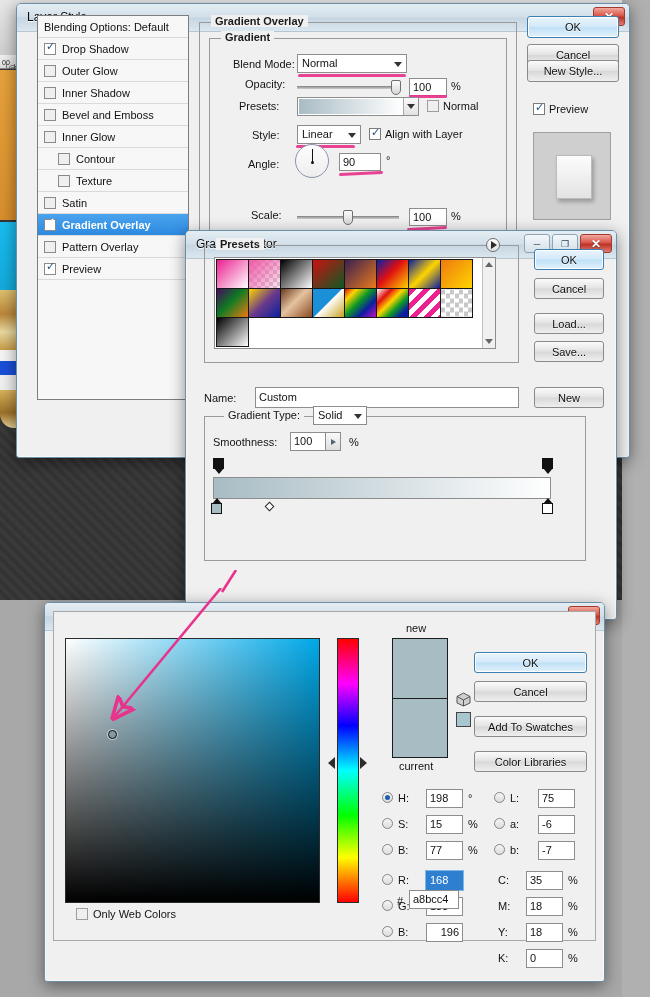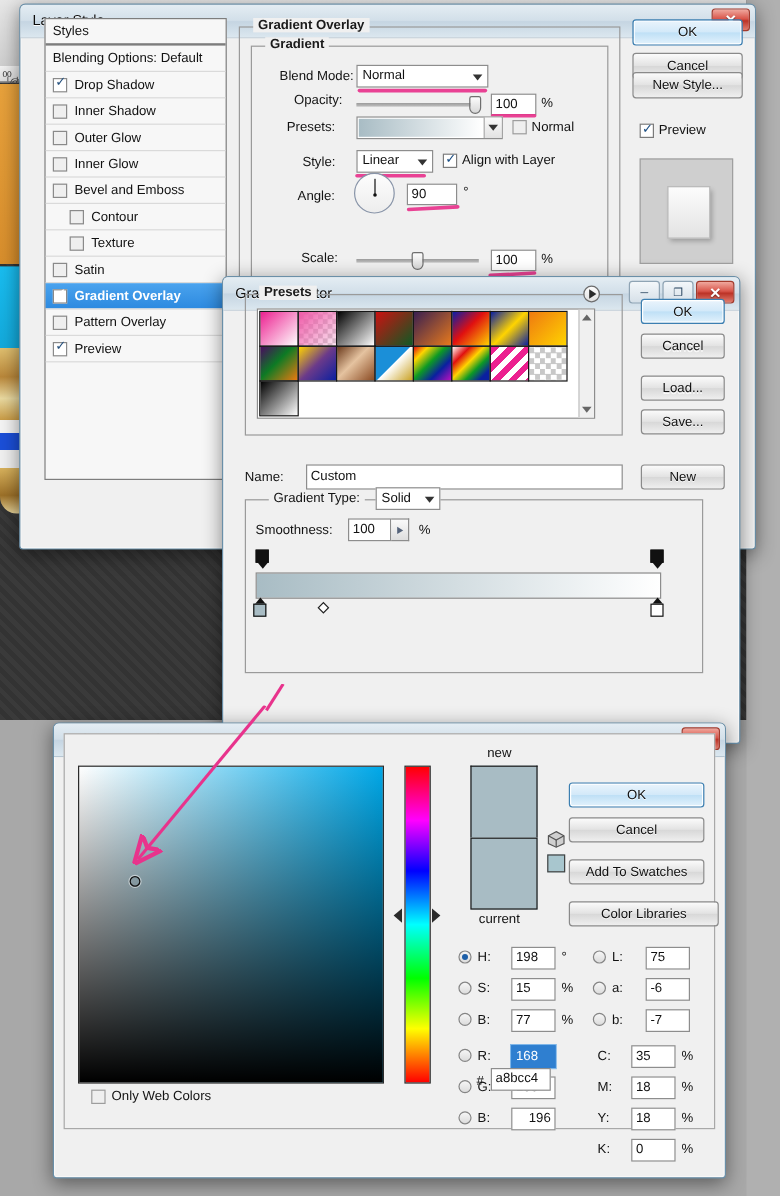--- a/index.html
+++ b/index.html
@@ -386,46 +386,43 @@
 <div class="win" id="layerStyle">
   <div class="win-titlebar">
     <div class="win-title">Layer Style</div>
     <div class="winbtns">
       <div class="wbtn close">✕</div>
     </div>
   </div>
   <div class="wbody">
 
     <div id="lsStylesList">
-      <div class="lsrow header">
-        <span>Styles</span>
-      </div>
       <div id="lsItems">
           <div class="lsrow">
             <span>Blending Options: Default</span>
           </div>
           <div class="lsrow">
             <span class="cb on"></span>
             <span>Drop Shadow</span>
           </div>
           <div class="lsrow">
             <span class="cb empty"></span>
+            <span>Outer Glow</span>
+          </div>
+          <div class="lsrow">
+            <span class="cb empty"></span>
             <span>Inner Shadow</span>
           </div>
           <div class="lsrow">
             <span class="cb empty"></span>
-            <span>Outer Glow</span>
+            <span>Bevel and Emboss</span>
           </div>
           <div class="lsrow">
             <span class="cb empty"></span>
             <span>Inner Glow</span>
-          </div>
-          <div class="lsrow">
-            <span class="cb empty"></span>
-            <span>Bevel and Emboss</span>
           </div>
           <div class="lsrow indent">
             <span class="cb empty"></span>
             <span>Contour</span>
           </div>
           <div class="lsrow indent">
             <span class="cb empty"></span>
             <span>Texture</span>
           </div>
           <div class="lsrow">
@@ -625,21 +622,21 @@
         <polygon points="7.5,1 14,4.5 14,11 7.5,14 1,11 1,4.5" fill="#cfcfcf" stroke="#555" stroke-width="1"></polygon>
         <polyline points="1,4.5 7.5,8 14,4.5" fill="none" stroke="#555" stroke-width="1"></polyline>
         <line x1="7.5" y1="8" x2="7.5" y2="14" stroke="#555" stroke-width="1"></line>
       </svg>
     </div>
     <div class="tiny-swatch"></div>
 
     <div class="btn primary" style="left:420px;top:40px;width:113px;height:21px;">OK</div>
     <div class="btn" style="left:420px;top:69px;width:113px;height:21px;">Cancel</div>
     <div class="btn" style="left:420px;top:104px;width:113px;height:21px;">Add To Swatches</div>
-    <div class="btn" style="left:420px;top:139px;width:125px;height:21px;">Color Libraries</div>
+    <div class="btn" style="left:420px;top:139px;width:113px;height:21px;">Color Libraries</div>
 
     <div id="hsbCol">
         <div class="radio on" style="left: 328px; top: 180px;"></div>
         <div class="lbl" style="left: 344px; top: 180px;">H:</div>
         <div class="txtfield" style="left: 372px; top: 177px; width: 37px; height: 19px;">198</div>
         <div class="lbl" style="left: 414px; top: 180px;">°</div>
         <div class="radio" style="left: 328px; top: 206px;"></div>
         <div class="lbl" style="left: 344px; top: 206px;">S:</div>
         <div class="txtfield" style="left: 372px; top: 203px; width: 37px; height: 19px;">15</div>
         <div class="lbl" style="left: 414px; top: 206px;">%</div>

